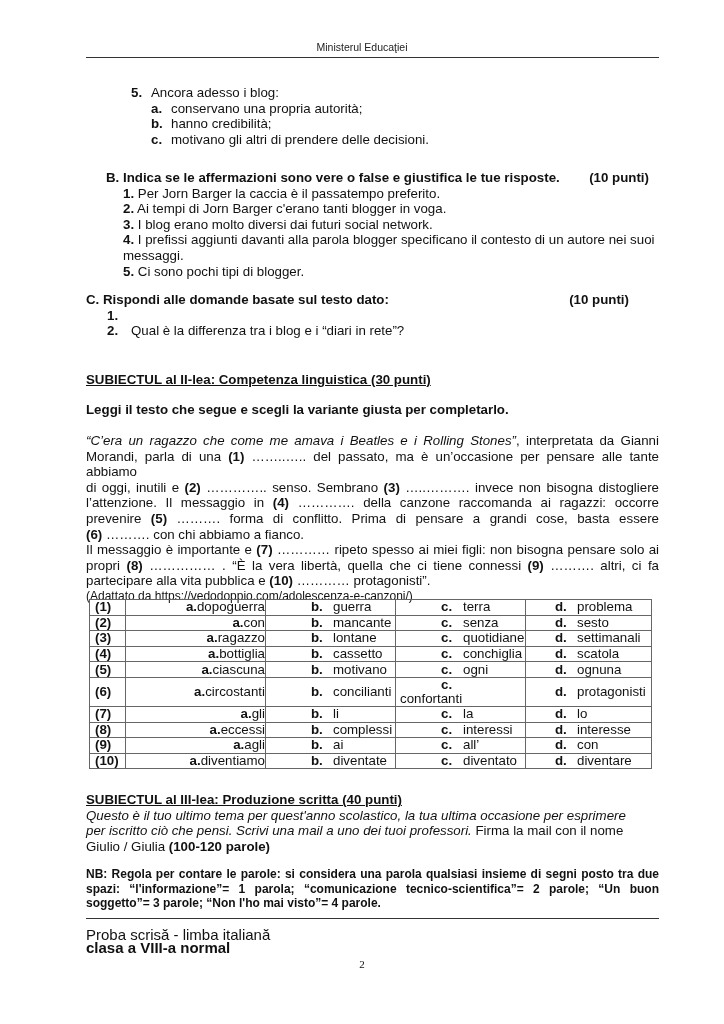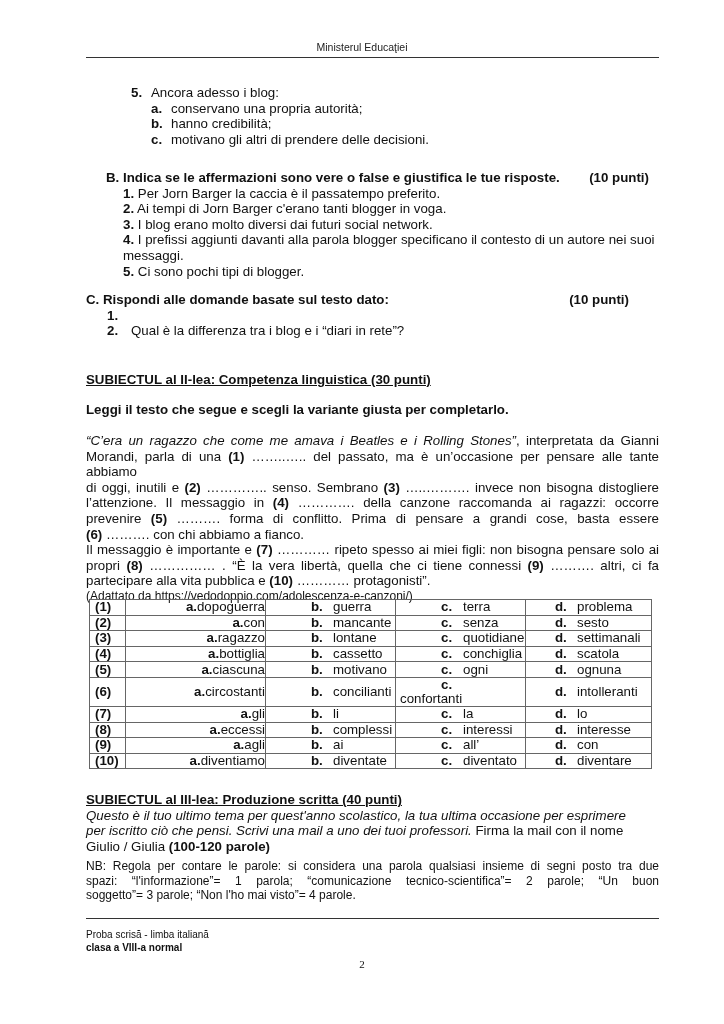--- a/index.html
+++ b/index.html
@@ -25,21 +25,21 @@
   }
   table.opts td { border: 1px solid #666; padding: 0 0 0 4px; height: 14.6px; line-height: 14px; }
   table.opts td.n { width: 30px; font-weight: bold; padding-left: 5px; }
   table.opts td.c1 { width: 135px; text-align: right; }
   table.opts td.c2 { width: 125px; }
   table.opts td.c3 { width: 125px; }
   .optl { font-weight: bold; display: inline-block; width: 22px; }
   .c1 .optl { margin-left: 36px; }
   .c2 .optl, .c3 .optl { margin-left: 41px; }
   .c4 .optl { margin-left: 25px; }
-  .footer { font-size: 10px; line-height: 12.5px; }
+  .footer { font-size: 15px; line-height: 12.5px; }
 </style>
 </head>
 <body>
 
 <div class="abs header-title">Ministerul Educaţiei</div>
 <div class="abs hr" style="top:57px;"></div>
 
 <div class="abs" style="left:131px; top:85px; width:500px;">
   <div class="row">
       <span class="num" style="width:20px">5.</span>
@@ -141,21 +141,21 @@
         <td class="c1"><span class="optl">a.</span><span>ciascuna</span></td>
         <td class="c2"><span class="optl">b.</span><span>motivano</span></td>
         <td class="c3"><span class="optl">c.</span><span>ogni</span></td>
         <td class="c4"><span class="optl">d.</span><span>ognuna</span></td>
       </tr>
       <tr>
         <td class="n">(6)</td>
         <td class="c1"><span class="optl">a.</span><span>circostanti</span></td>
         <td class="c2"><span class="optl">b.</span><span>concilianti</span></td>
         <td class="c3"><span class="optl">c.</span><span>confortanti</span></td>
-        <td class="c4"><span class="optl">d.</span><span>intolleranti</span></td>
+        <td class="c4"><span class="optl">d.</span><span>protagonisti</span></td>
       </tr>
       <tr>
         <td class="n">(7)</td>
         <td class="c1"><span class="optl">a.</span><span>gli</span></td>
         <td class="c2"><span class="optl">b.</span><span>li</span></td>
         <td class="c3"><span class="optl">c.</span><span>la</span></td>
         <td class="c4"><span class="optl">d.</span><span>lo</span></td>
       </tr>
       <tr>
         <td class="n">(8)</td>
@@ -180,21 +180,21 @@
       </tr>
     </tbody>
 </table>
 
 <div class="abs" style="left:86px; top:792px; width:573px;">
   <div class="b u">SUBIECTUL al III-lea: Produzione scritta (40 punti)</div>
   <div class="i">Questo è il tuo ultimo tema per quest'anno scolastico, la tua ultima occasione per esprimere</div>
   <div><span class="i">per iscritto ciò che pensi. Scrivi una mail a uno dei tuoi professori.</span><span> Firma la mail con il nome</span></div>
   <div><span>Giulio / Giulia </span><span class="b">(100-120 parole)</span></div>
   <div style="height:5px"></div>
-  <div style="font-size:12px; line-height:14.5px; font-weight:normal;">
+  <div style="font-size:12px; line-height:14.5px; font-weight:bold;margin-top:8px;">
     <div class="just-last">NB: Regola per contare le parole: si considera una parola qualsiasi insieme di segni posto tra due</div>
     <div class="just-last">spazi: “l'informazione”= 1 parola; “comunicazione tecnico-scientifica”= 2 parole; “Un buon</div>
     <div>soggetto”= 3 parole; “Non l'ho mai visto”= 4 parole.</div>
   </div>
 </div>
 
 <div class="abs hr" style="top:918px;"></div>
 <div class="abs footer" style="left:86px; top:929px;">
   <div>Proba scrisă - limba italiană</div>
   <div class="b">clasa a VIII-a normal</div>

